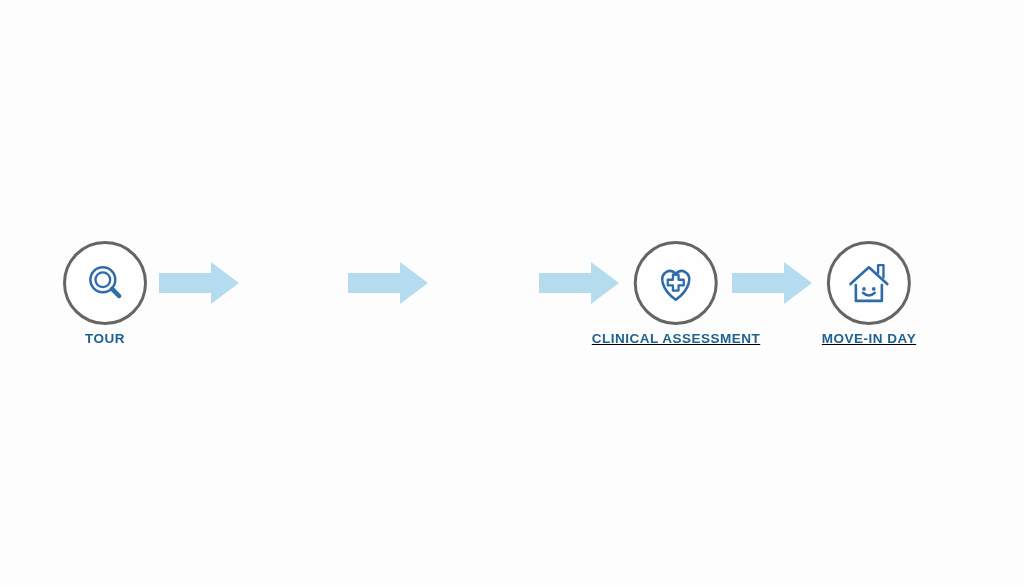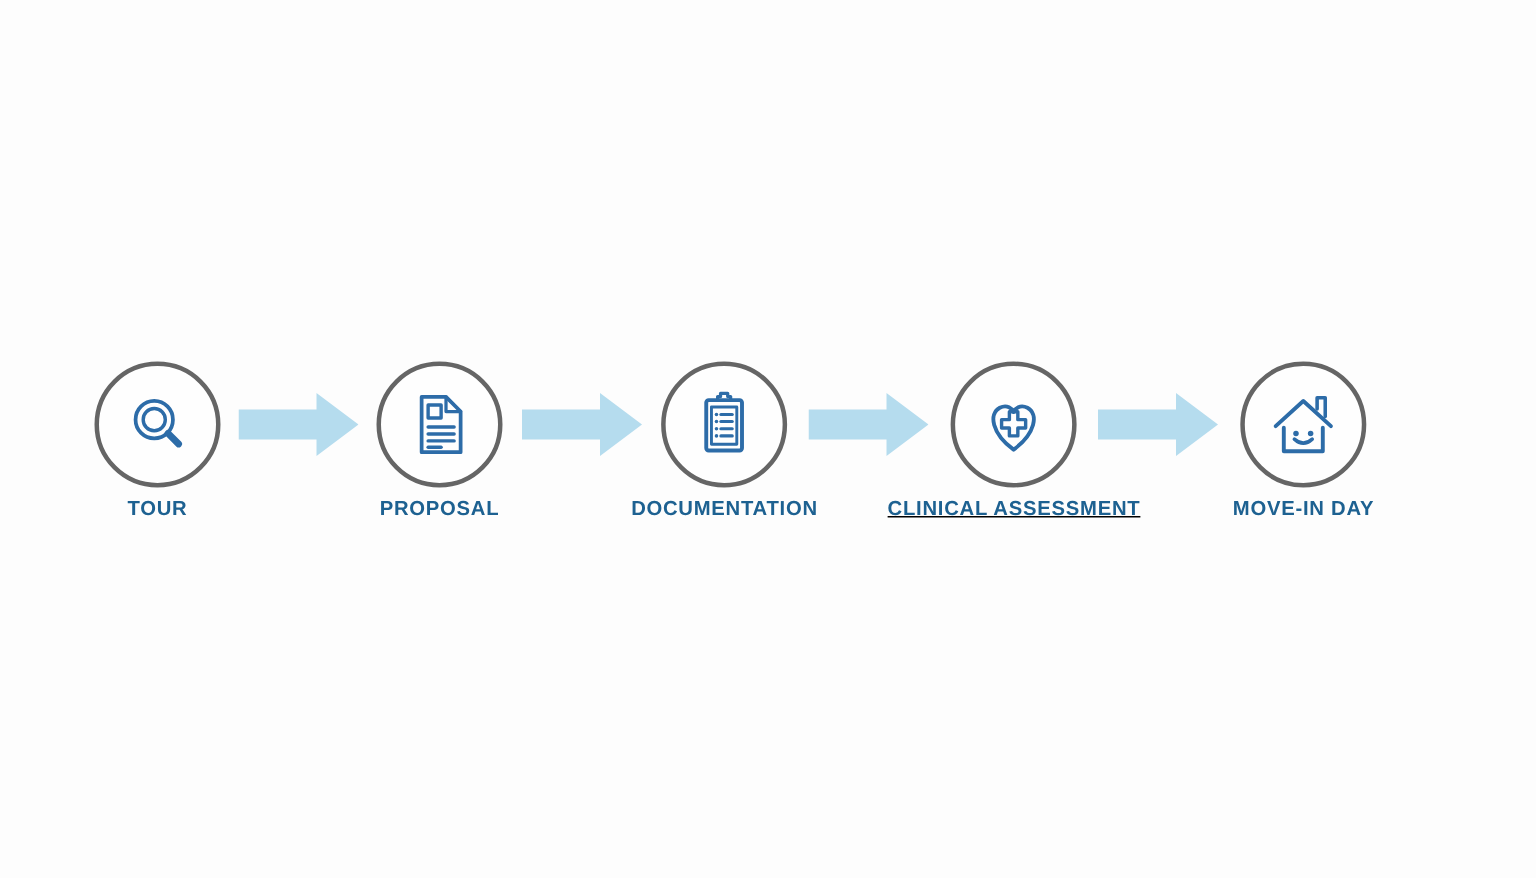--- a/index.html
+++ b/index.html
@@ -27,21 +27,21 @@
     display: flex;
     flex-direction: column;
     align-items: center;
     width: max-content;
     top: 241px;
   }
   .step-1 { left: 105px; }
   .step-2 { left: 293px; }
   .step-3 { left: 483px; }
   .step-4 { left: 676px; text-decoration: underline; }
-  .step-5 { left: 869px; }
+  .step-5 { left: 869px; text-decoration: underline; }
   .circle {
     width: 84px; height: 84px;
     border: 3px solid var(--circle-border);
     border-radius: 50%;
     background: #fefefe;
     display: flex;
     align-items: center;
     justify-content: center;
   }
   .circle svg { width: 52px; height: 52px; display: block; }
@@ -88,59 +88,27 @@
     </div>
     <div class="step-label">TOUR</div>
   </div>
 
   <div class="arrow arrow-1">
     <svg viewBox="0 0 80 42">
         <polygon points="0,11 52,11 52,0 80,21 52,42 52,31 0,31"></polygon>
       </svg>
   </div>
 
-  <div class="step step-2">
-    <div class="circle">
-      <svg viewBox="0 0 48 48">
-        <path class="icon-stroke" d="M13,7 H28 L37,16 V41 H13 Z" stroke-width="2.3"></path>
-        <path class="icon-stroke" d="M28,7 V16 H37" stroke-width="2"></path>
-        <rect class="icon-stroke" x="17" y="12" width="8" height="8" stroke-width="2.1"></rect>
-        <line class="icon-stroke" x1="17" y1="25.5" x2="33" y2="25.5" stroke-width="2.1"></line>
-        <line class="icon-stroke" x1="17" y1="29.8" x2="33" y2="29.8" stroke-width="2.1"></line>
-        <line class="icon-stroke" x1="17" y1="34.1" x2="33" y2="34.1" stroke-width="2.1"></line>
-        <line class="icon-stroke" x1="17" y1="38" x2="25" y2="38" stroke-width="2.1"></line>
-      </svg>
-    </div>
-    <div class="step-label">PROPOSAL</div>
-  </div>
 
   <div class="arrow arrow-2">
     <svg viewBox="0 0 80 42">
         <polygon points="0,11 52,11 52,0 80,21 52,42 52,31 0,31"></polygon>
       </svg>
   </div>
 
-  <div class="step step-3">
-    <div class="circle">
-      <svg viewBox="0 0 48 48">
-        <rect class="icon-stroke" x="13" y="9" width="22" height="31" rx="1.5" stroke-width="2.4"></rect>
-        <rect class="icon-stroke" x="16.2" y="13.2" width="15.6" height="23" stroke-width="1.8"></rect>
-        <polyline class="icon-stroke" points="20,9 20,6.8 21.8,6.8 21.8,4.8 26.2,4.8 26.2,6.8 28,6.8 28,9" stroke-width="2"></polyline>
-        <circle class="icon-fill" cx="19.3" cy="17.8" r="1.1"></circle>
-        <line class="icon-stroke" x1="22" y1="17.8" x2="29" y2="17.8" stroke-width="1.9"></line>
-        <circle class="icon-fill" cx="19.3" cy="22.2" r="1.1"></circle>
-        <line class="icon-stroke" x1="22" y1="22.2" x2="29" y2="22.2" stroke-width="1.9"></line>
-        <circle class="icon-fill" cx="19.3" cy="26.6" r="1.1"></circle>
-        <line class="icon-stroke" x1="22" y1="26.6" x2="29" y2="26.6" stroke-width="1.9"></line>
-        <circle class="icon-fill" cx="19.3" cy="31" r="1.1"></circle>
-        <line class="icon-stroke" x1="22" y1="31" x2="29" y2="31" stroke-width="1.9"></line>
-      </svg>
-    </div>
-    <div class="step-label">DOCUMENTATION</div>
-  </div>
 
   <div class="arrow arrow-3">
     <svg viewBox="0 0 80 42">
         <polygon points="0,11 52,11 52,0 80,21 52,42 52,31 0,31"></polygon>
       </svg>
   </div>
 
   <div class="step step-4">
     <div class="circle">
       <svg viewBox="0 0 48 48">

